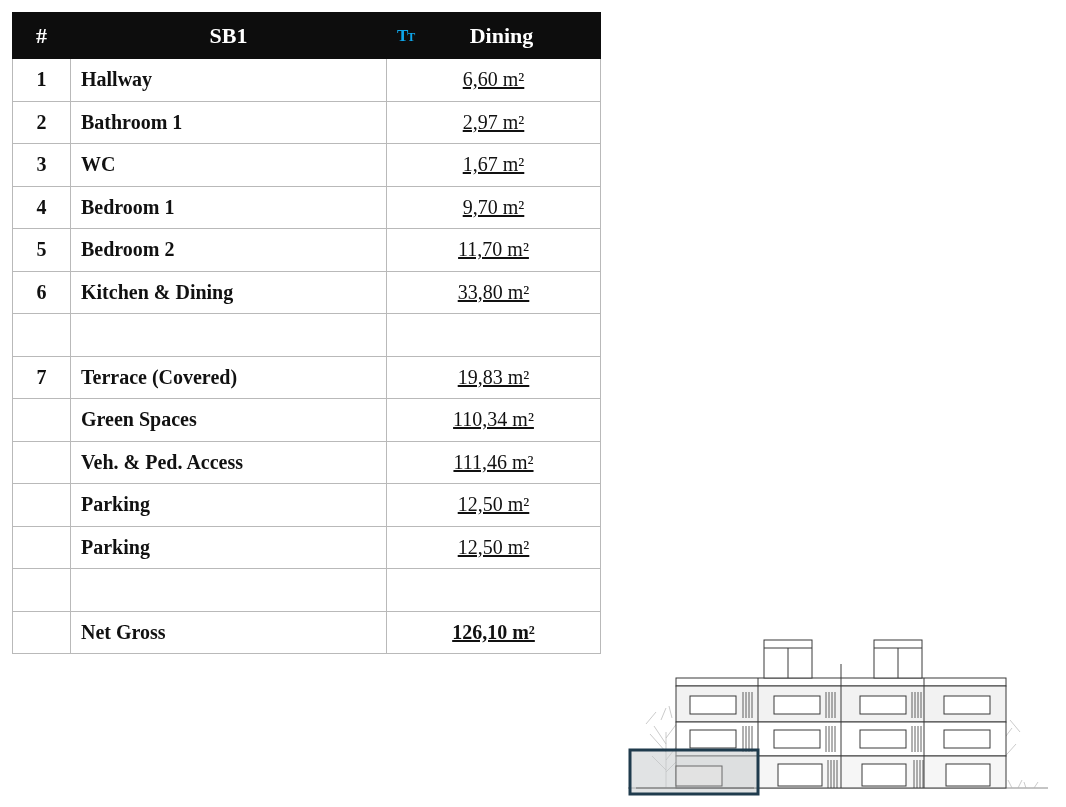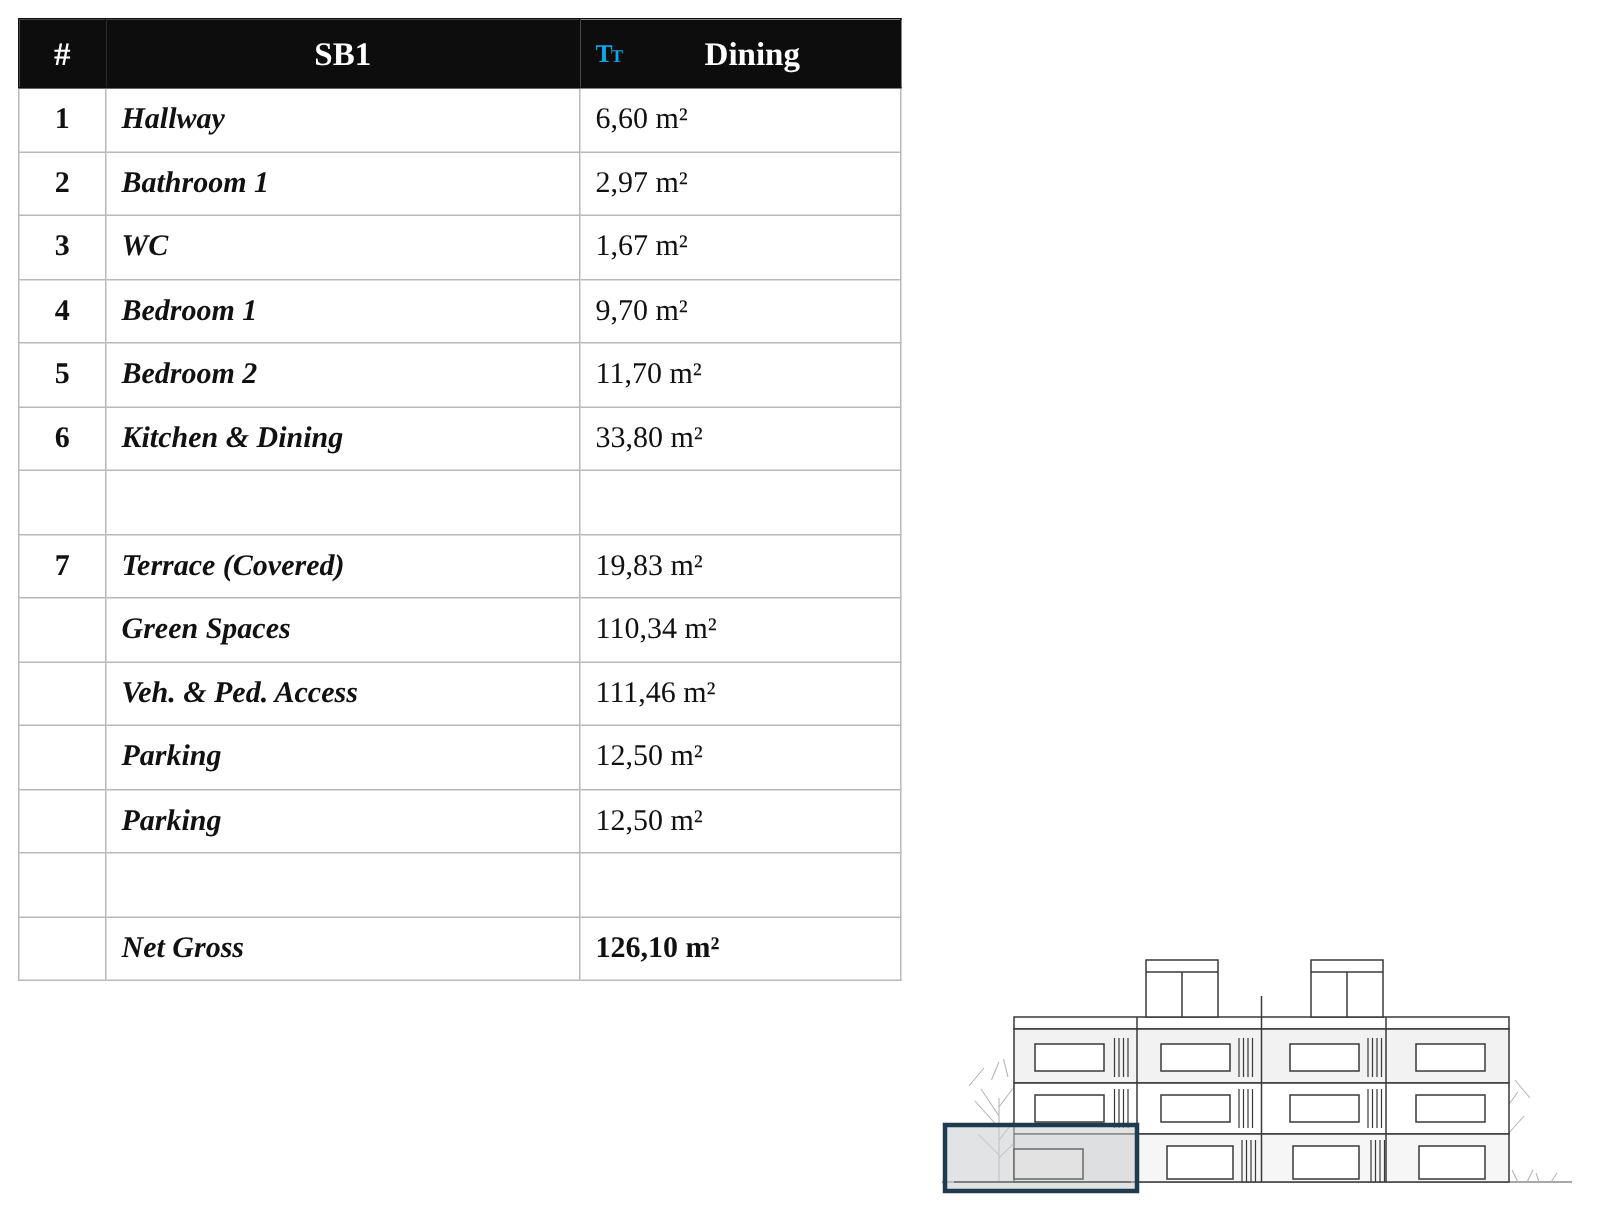--- a/index.html
+++ b/index.html
@@ -70,24 +70,25 @@
   }
   td.cell-num {
     text-align: center;
     font-weight: bold;
     padding: 0;
   }
   td.cell-name {
     text-align: left;
     font-weight: bold;
     padding-left: 14px;
-    font-style: italic;
   }
   td.cell-val {
+    text-align: center;
     color: #1a1a1a;
+    text-decoration: underline;
   }
   tr.spacer td {
     background: #ececec;
     height: 42px;
   }
   tr.total td.cell-name,
   tr.total td.cell-val {
     font-weight: bold;
   }
 

